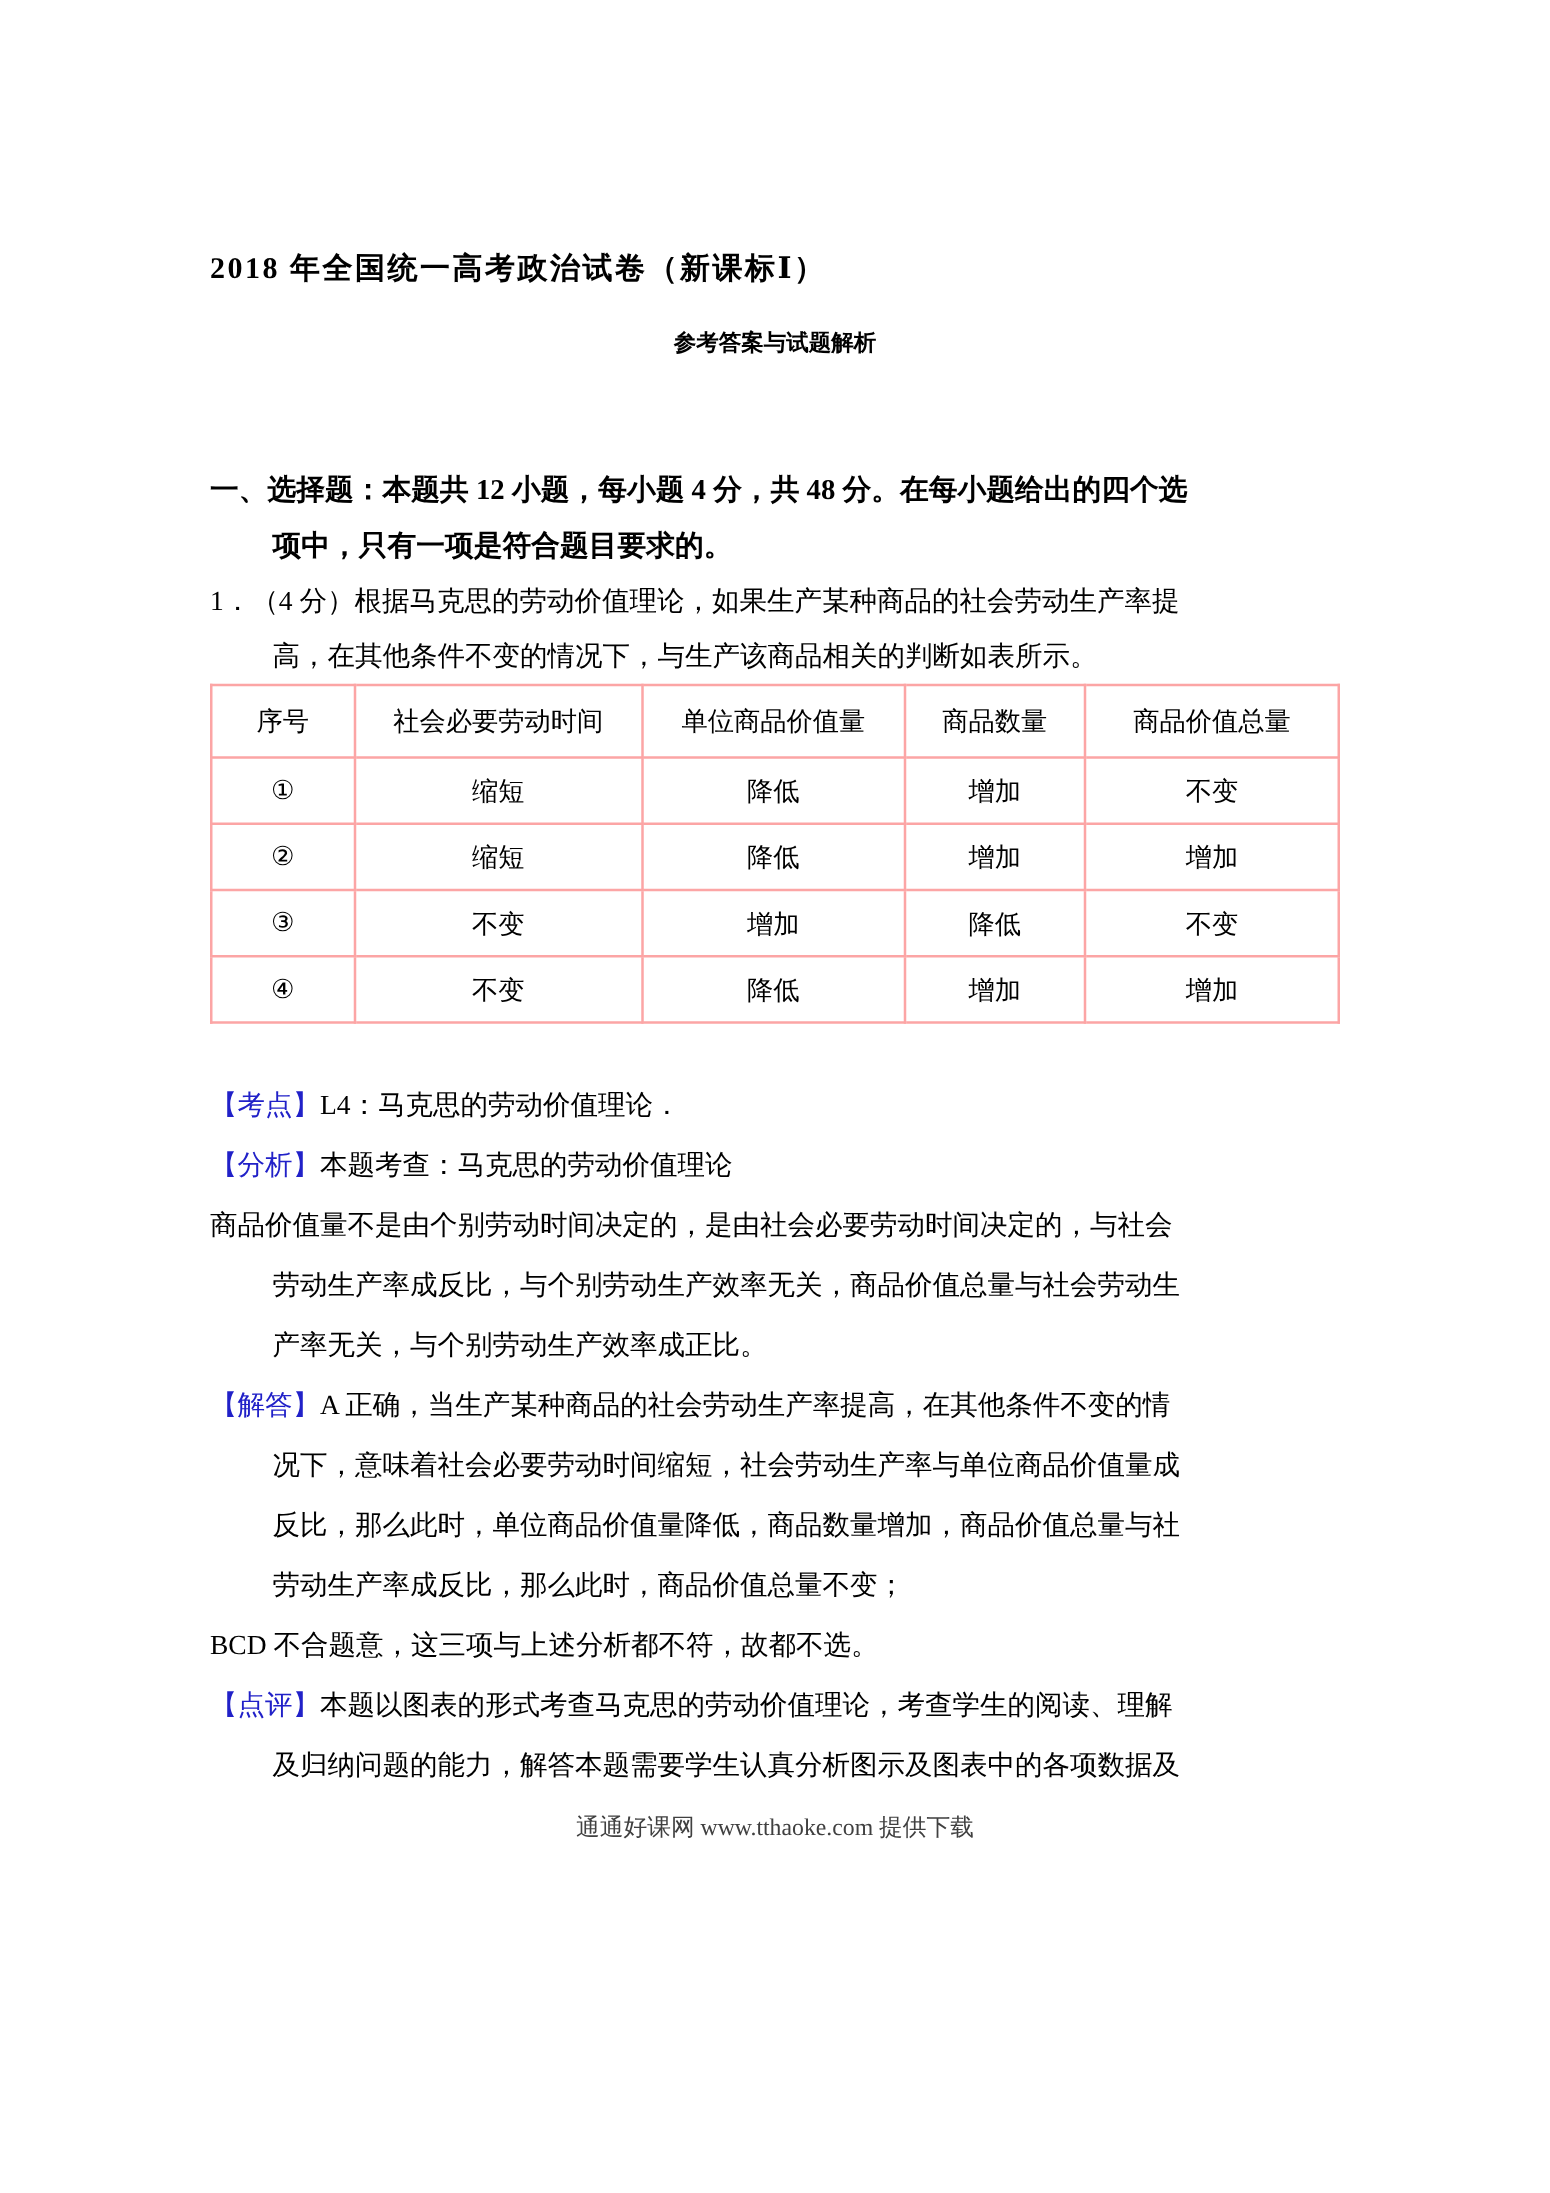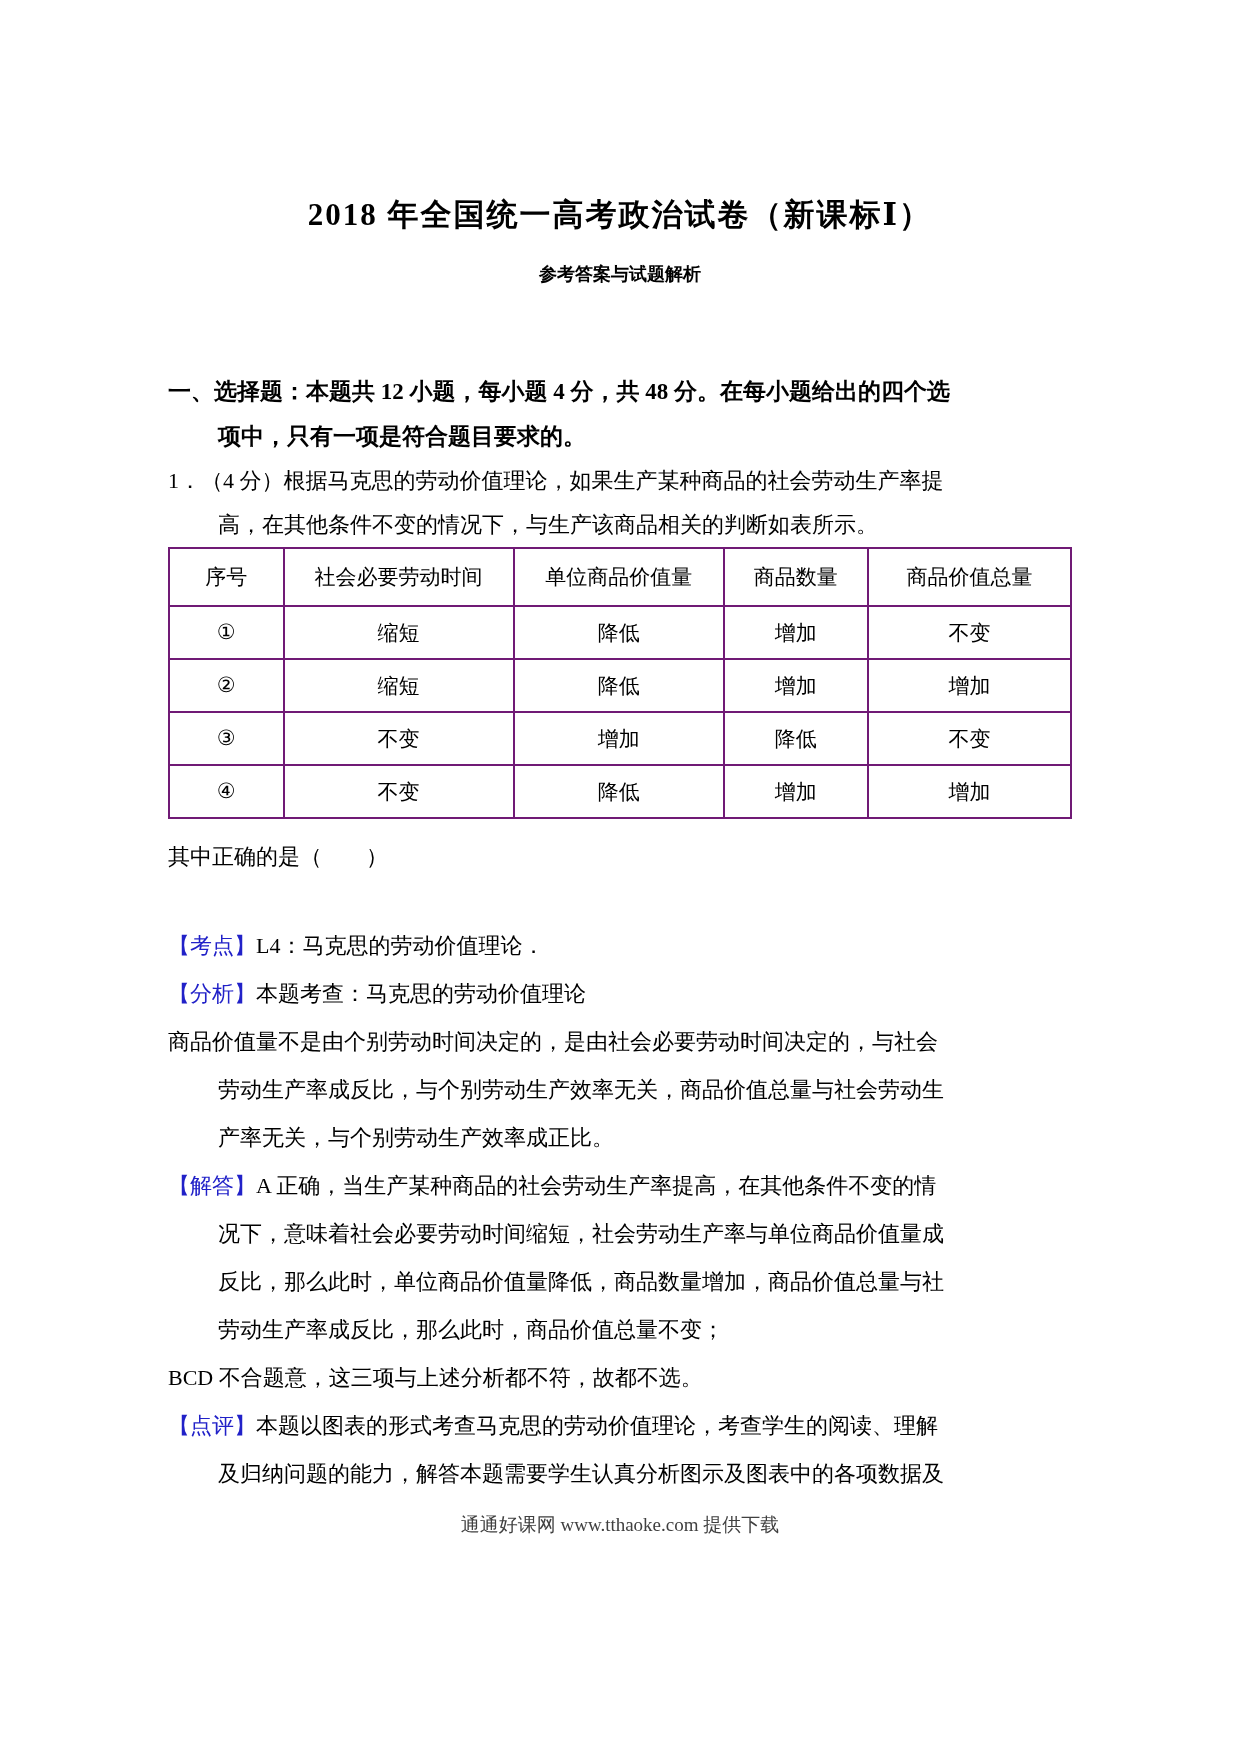--- a/index.html
+++ b/index.html
@@ -6,40 +6,40 @@
   .page{
     position:relative;
     width:1240px;height:1754px;
     background:#ffffff;color:#000;
     font-family:"Liberation Serif","DejaVu Serif",serif;
     box-sizing:border-box;
     padding:193px 168px 0 168px;
     overflow:hidden;
   }
   .title{
-    margin:0;text-align:center;
-    font-size:31px;font-weight:bold;letter-spacing:2px;
+    margin:0;
+    font-size:24px;font-weight:bold;letter-spacing:2px;
     height:44px;line-height:44px;
   }
   .subtitle{
     margin-top:24px;text-align:center;
     font-size:18px;font-weight:bold;
     height:26px;line-height:26px;
   }
   .sec-heading{margin-top:82px;}
   .h-line{height:45px;line-height:45px;font-size:23px;font-weight:bold;}
   .q-line{height:44px;line-height:44px;font-size:22px;}
   .b-line{height:48px;line-height:48px;font-size:22px;}
   .ind{padding-left:50px;}
   .ans-table{
     width:100%;border-collapse:collapse;table-layout:fixed;
     margin-top:0;
   }
   .ans-table th,.ans-table td{
-    border:2px solid #701a75;text-align:center;vertical-align:middle;
+    border:2px solid #fca5a5;text-align:center;vertical-align:middle;
     font-weight:normal;font-size:21px;padding:0;
   }
   .ans-table thead th{height:56px;}
   .ans-table tbody td{height:51px;}
   .prompt{margin-top:14px;}
   .options{
     margin-top:8px;height:48px;line-height:48px;
     display:flex;padding-left:34px;font-size:22px;
   }
   .opt{width:193px;}
@@ -110,21 +110,20 @@
       <tr>
         <td>④</td>
         <td>不变</td>
         <td>降低</td>
         <td>增加</td>
         <td>增加</td>
       </tr>
     </tbody>
   </table>
 
-  <div class="b-line prompt">其中正确的是（　　）</div>
 
 
   <div class="analysis">
     <div class="b-line">
       <span class="tag" style="color: rgb(33, 33, 200);">【考点】</span><span>L4：马克思的劳动价值理论．</span>
     </div>
     <div class="b-line">
       <span class="tag" style="color: rgb(33, 33, 200);">【分析】</span><span>本题考查：马克思的劳动价值理论</span>
     </div>
     <div class="b-line">商品价值量不是由个别劳动时间决定的，是由社会必要劳动时间决定的，与社会</div>

